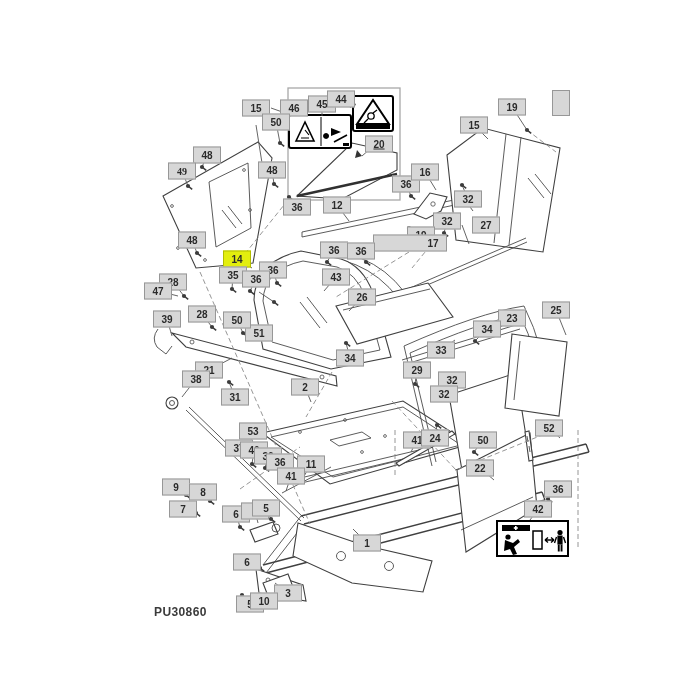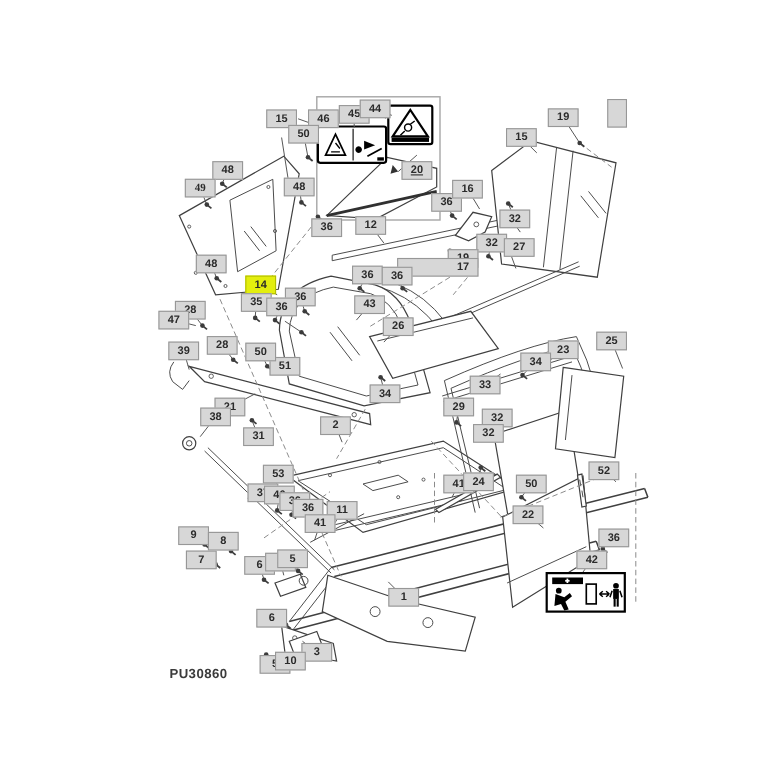--- a/index.html
+++ b/index.html
@@ -431,37 +431,37 @@
       </g>
       <line x1="538" y1="509" x2="530" y2="520" class="leader"></line>
     </svg>
 
   <div id="callout-layer">
       <div class="callout" style="left: 254px; top: 108px; margin-left: 40px;">46</div>
       <div class="callout" style="left: 256px; top: 108px;">15</div>
       <div class="callout" style="left: 276px; top: 122px;">50</div>
       <div class="callout" style="left: 322px; top: 104px;">45</div>
       <div class="callout" style="left: 341px; top: 99px;">44</div>
-      <div class="callout" style="left: 379px; top: 155px; text-decoration: underline;">20</div>
+      <div class="callout" style="left: 379px; top: 144px; text-decoration: underline;">20</div>
       <div class="callout" style="left: 207px; top: 155px;">48</div>
       <div class="callout" style="left: 182px; top: 171px; font-family: Liberation Serif, serif;">49</div>
       <div class="callout" style="left: 272px; top: 170px;">48</div>
       <div class="callout" style="left: 512px; top: 107px;">19</div>
       <div class="callout" style="left: 474px; top: 125px;">15</div>
       <div class="callout" style="left: 561px; top: 103px; min-width: 12px; height: 22px; line-height: 22px;"></div>
       <div class="callout" style="left: 192px; top: 240px;">48</div>
       <div class="callout" style="left: 297px; top: 207px;">36</div>
       <div class="callout" style="left: 337px; top: 205px;">12</div>
       <div class="callout" style="left: 406px; top: 184px;">36</div>
       <div class="callout" style="left: 425px; top: 172px;">16</div>
       <div class="callout" style="left: 468px; top: 199px;">32</div>
       <div class="callout" style="left: 447px; top: 221px;">32</div>
-      <div class="callout" style="left: 472px; top: 225px;">27</div>
+      <div class="callout" style="left: 486px; top: 225px;">27</div>
       <div class="callout" style="left: 421px; top: 235px;">19</div>
-      <div class="callout" style="left: 398px; top: 243px; padding-left: 48px;">17</div>
+      <div class="callout" style="left: 410px; top: 243px; padding-left: 48px;">17</div>
       <div class="callout hl" style="left: 237px; top: 259px; text-align: center;">14</div>
       <div class="callout" style="left: 233px; top: 275px;">35</div>
       <div class="callout" style="left: 273px; top: 270px;">36</div>
       <div class="callout" style="left: 256px; top: 279px;">36</div>
       <div class="callout" style="left: 173px; top: 282px;">28</div>
       <div class="callout" style="left: 158px; top: 291px;">47</div>
       <div class="callout" style="left: 259px; top: 292px; margin-top: 41px;">51</div>
       <div class="callout" style="left: 167px; top: 319px;">39</div>
       <div class="callout" style="left: 202px; top: 314px;">28</div>
       <div class="callout" style="left: 237px; top: 320px;">50</div>

